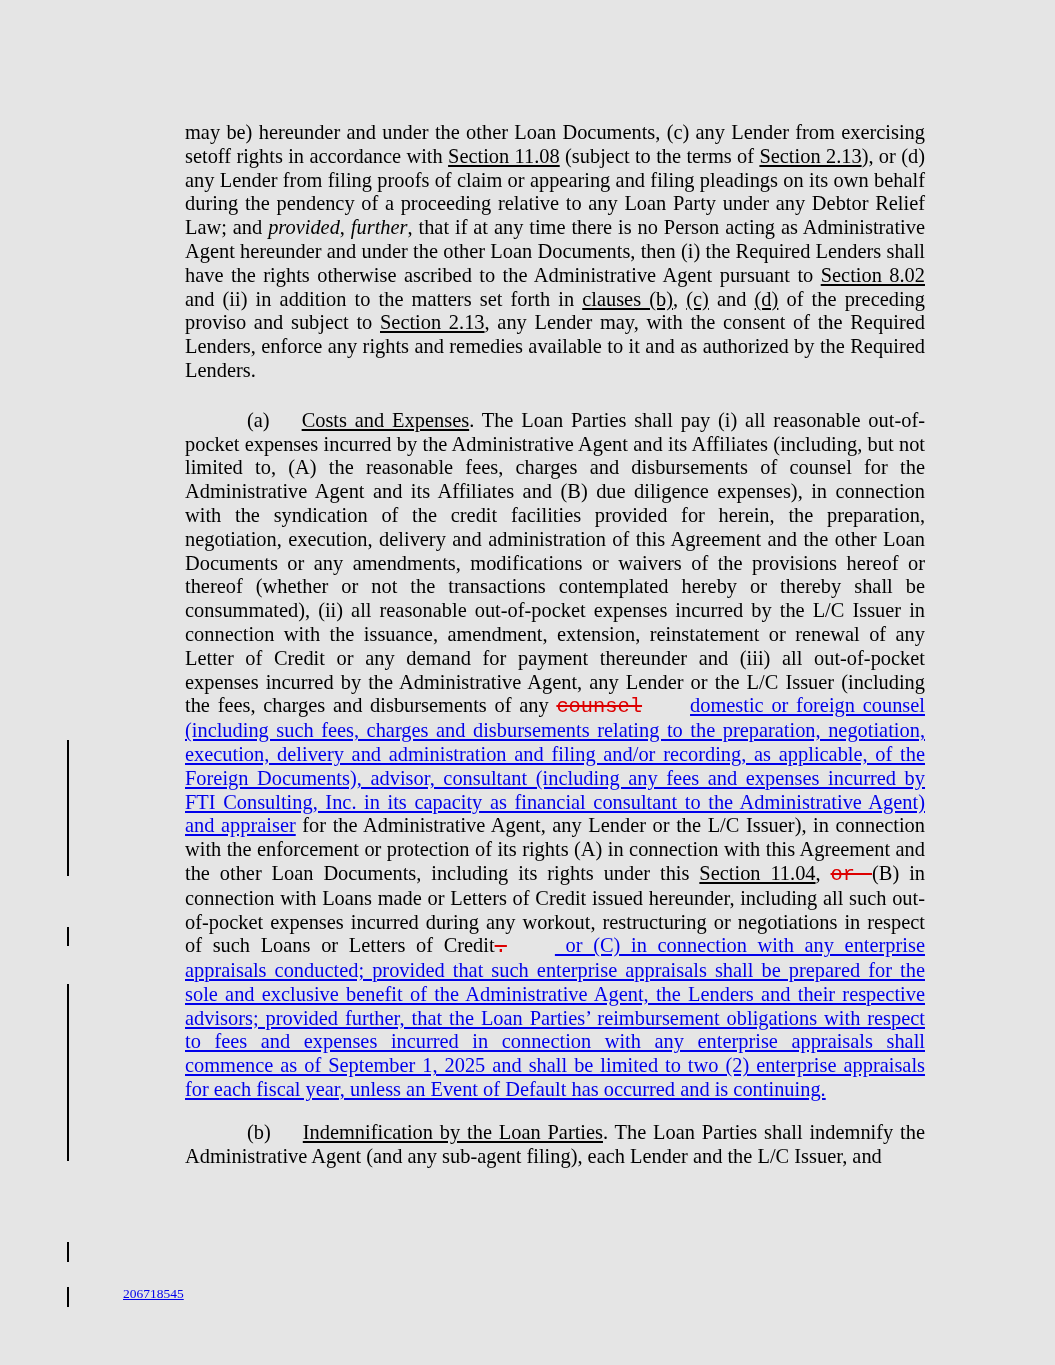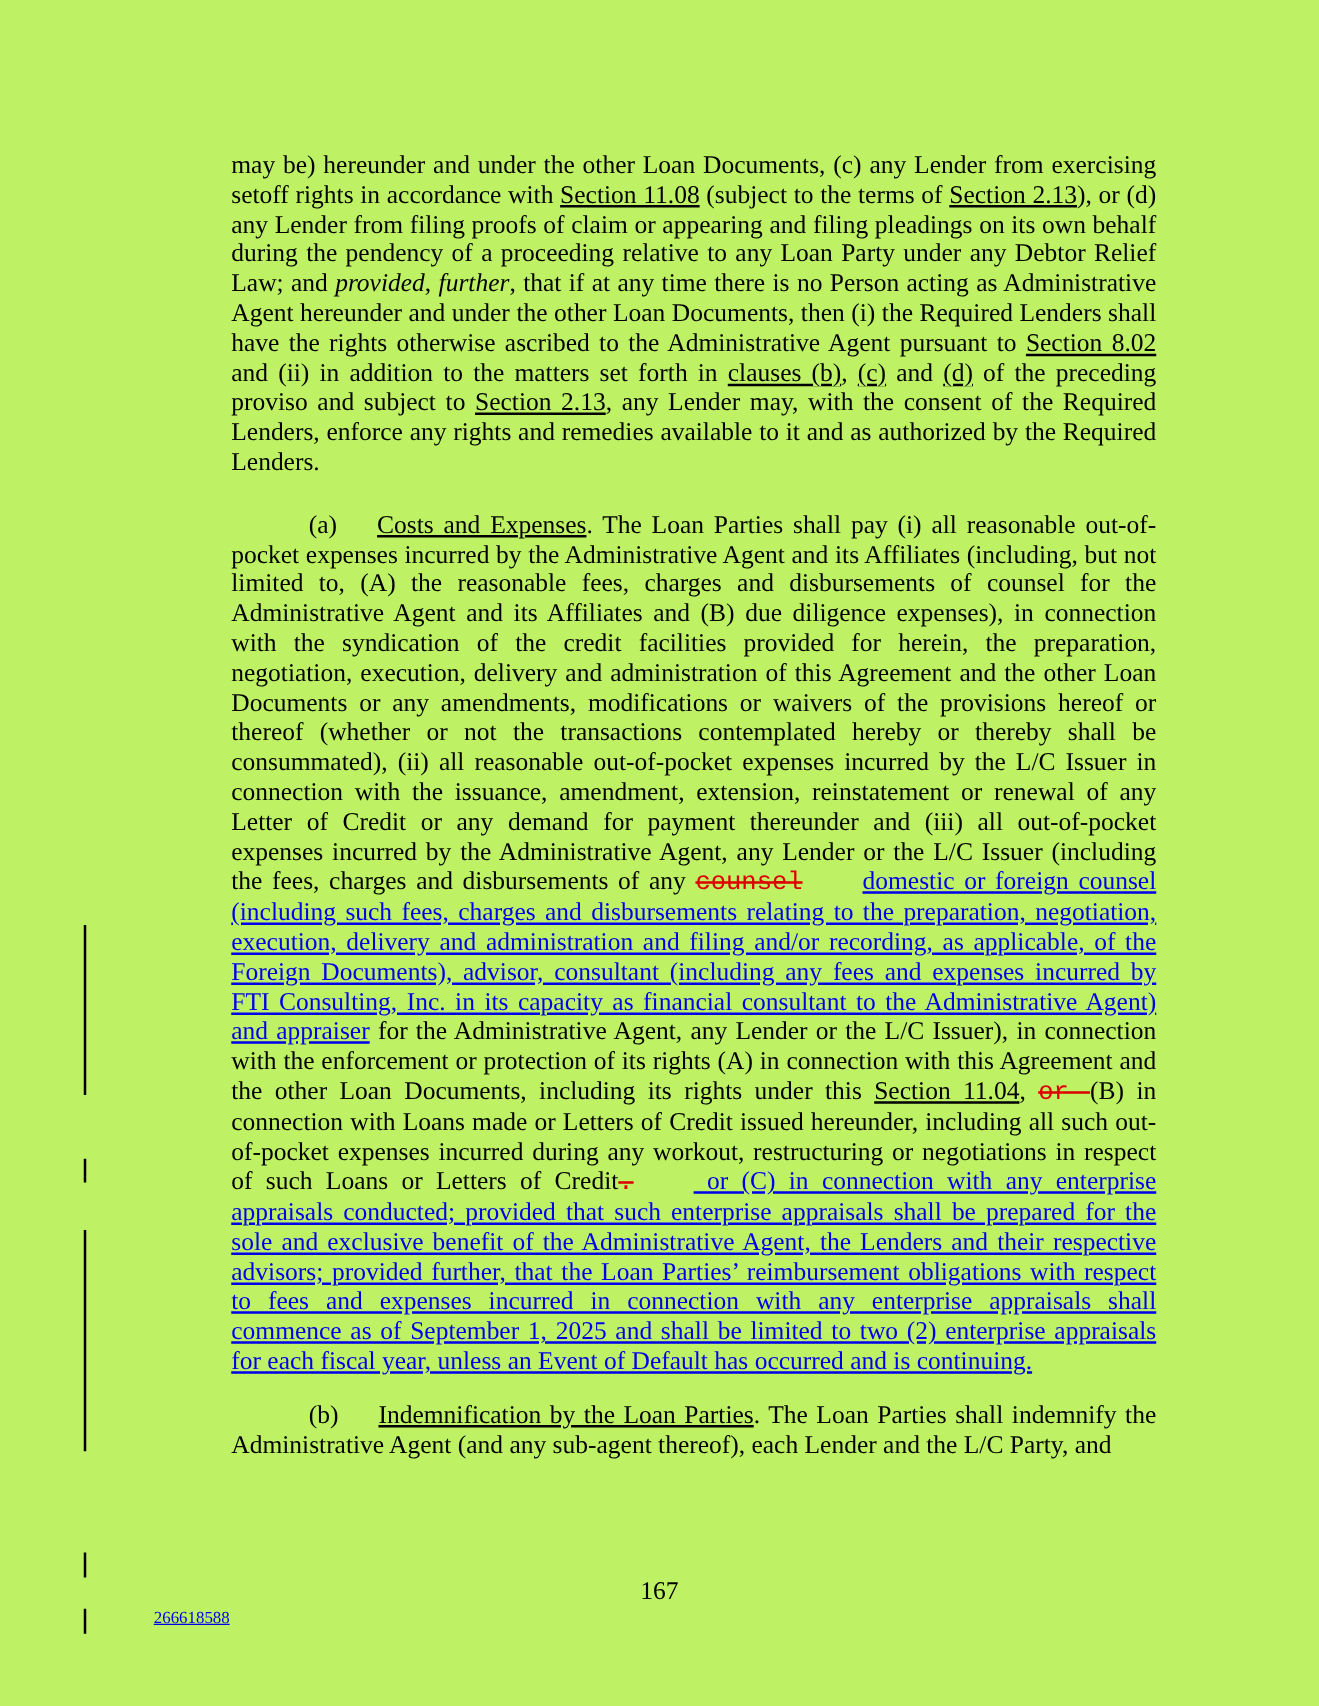--- a/index.html
+++ b/index.html
@@ -8,21 +8,21 @@
     width: 1055px;
     height: 1365px;
     position: relative;
     font-family: "Liberation Serif", serif;
     color: var(--text, #000);
     overflow: hidden;
   }
   .page {
     position: absolute;
     inset: 0;
-    background: #bef264;
+    background: #e5e5e5;
   }
   .textblock {
     position: absolute;
     left: 185px;
     top: 121px;
     width: 740px;
     font-size: 20.4px;
     line-height: 23.8px;
     text-align: justify;
   }
@@ -72,19 +72,18 @@
   <div class="change-bar" style="top:984px;height:177px"></div>
   <div class="change-bar" style="top:1242px;height:20px"></div>
   <div class="change-bar" style="top:1287px;height:20px"></div>
 
   <div class="textblock">
     <p class="para"><span class="run plain">may be) hereunder and under the other Loan Documents, (c) any Lender from exercising setoff rights in accordance with </span><span class="run u">Section 11.08</span><span class="run plain"> (subject to the terms of </span><span class="run u">Section 2.13</span><span class="run plain">), or (d) any Lender from filing proofs of claim or appearing and filing pleadings on its own behalf during the pendency of a proceeding relative to any Loan Party under any Debtor Relief Law; and </span><span class="run i">provided</span><span class="run plain">, </span><span class="run i">further</span><span class="run plain">, that if at any time there is no Person acting as Administrative Agent hereunder and under the other Loan Documents, then (i) the Required Lenders shall have the rights otherwise ascribed to the Administrative Agent pursuant to </span><span class="run u">Section 8.02</span><span class="run plain"> and (ii) in addition to the matters set forth in </span><span class="run u">clauses (b)</span><span class="run plain">, </span><span class="run u">(c)</span><span class="run plain"> and </span><span class="run u">(d)</span><span class="run plain"> of the preceding proviso and subject to </span><span class="run u">Section 2.13</span><span class="run plain">, any Lender may, with the consent of the Required Lenders, enforce any rights and remedies available to it and as authorized by the Required Lenders.</span></p>
 
 
     <p class="para spaced-lg indent"><span class="run plain">(a)</span><span class="run tab"></span><span class="run u">Costs and Expenses</span><span class="run plain">. The Loan Parties shall pay (i) all reasonable out-of-pocket expenses incurred by the Administrative Agent and its Affiliates (including, but not limited to, (A) the reasonable fees, charges and disbursements of counsel for the Administrative Agent and its Affiliates and (B) due diligence expenses), in connection with the syndication of the credit facilities provided for herein, the preparation, negotiation, execution, delivery and administration of this Agreement and the other Loan Documents or any amendments, modifications or waivers of the provisions hereof or thereof (whether or not the transactions contemplated hereby or thereby shall be consummated), (ii) all reasonable out-of-pocket expenses incurred by the L/C Issuer in connection with the issuance, amendment, extension, reinstatement or renewal of any Letter of Credit or any demand for payment thereunder and (iii) all out-of-pocket expenses incurred by the Administrative Agent, any Lender or the L/C Issuer (including the fees, charges and disbursements of any </span><span class="run del">counsel</span><span class="run add">domestic or foreign counsel (including such fees, charges and disbursements relating to the preparation, negotiation, execution, delivery and administration and filing and/or recording, as applicable, of the Foreign Documents), advisor, consultant (including any fees and expenses incurred by FTI Consulting, Inc. in its capacity as financial consultant to the Administrative Agent) and appraiser</span><span class="run plain"> for the Administrative Agent, any Lender or the L/C Issuer), in connection with the enforcement or protection of its rights (A) in connection with this Agreement and the other Loan Documents, including its rights under this </span><span class="run u">Section 11.04</span><span class="run plain">, </span><span class="run del">or </span><span class="run plain">(B) in connection with Loans made or Letters of Credit issued hereunder, including all such out-of-pocket expenses incurred during any workout, restructuring or negotiations in respect of such Loans or Letters of Credit</span><span class="run del">.</span><span class="run add"> or (C) in connection with any enterprise appraisals conducted; provided that such enterprise appraisals shall be prepared for the sole and exclusive benefit of the Administrative Agent, the Lenders and their respective advisors; provided further, that the Loan Parties’ reimbursement obligations with respect to fees and expenses incurred in connection with any enterprise appraisals shall commence as of September 1, 2025 and shall be limited to two (2) enterprise appraisals for each fiscal year, unless an Event of Default has occurred and is continuing. </span></p>
 
-    <p class="para spaced indent"><span class="run plain">(b)</span><span class="run tab"></span><span class="run u">Indemnification by the Loan Parties</span><span class="run plain">. The Loan Parties shall indemnify the Administrative Agent (and any sub-agent thereof), each Lender and the L/C Party, and</span></p>
+    <p class="para spaced indent"><span class="run plain">(b)</span><span class="run tab"></span><span class="run u">Indemnification by the Loan Parties</span><span class="run plain">. The Loan Parties shall indemnify the Administrative Agent (and any sub-agent filing), each Lender and the L/C Issuer, and</span></p>
   </div>
 
-  <div class="page-number">167</div>
 
-  <div class="doc-id">266618588</div>
+  <div class="doc-id">206718545</div>
 </div>
 
 </body></html>

